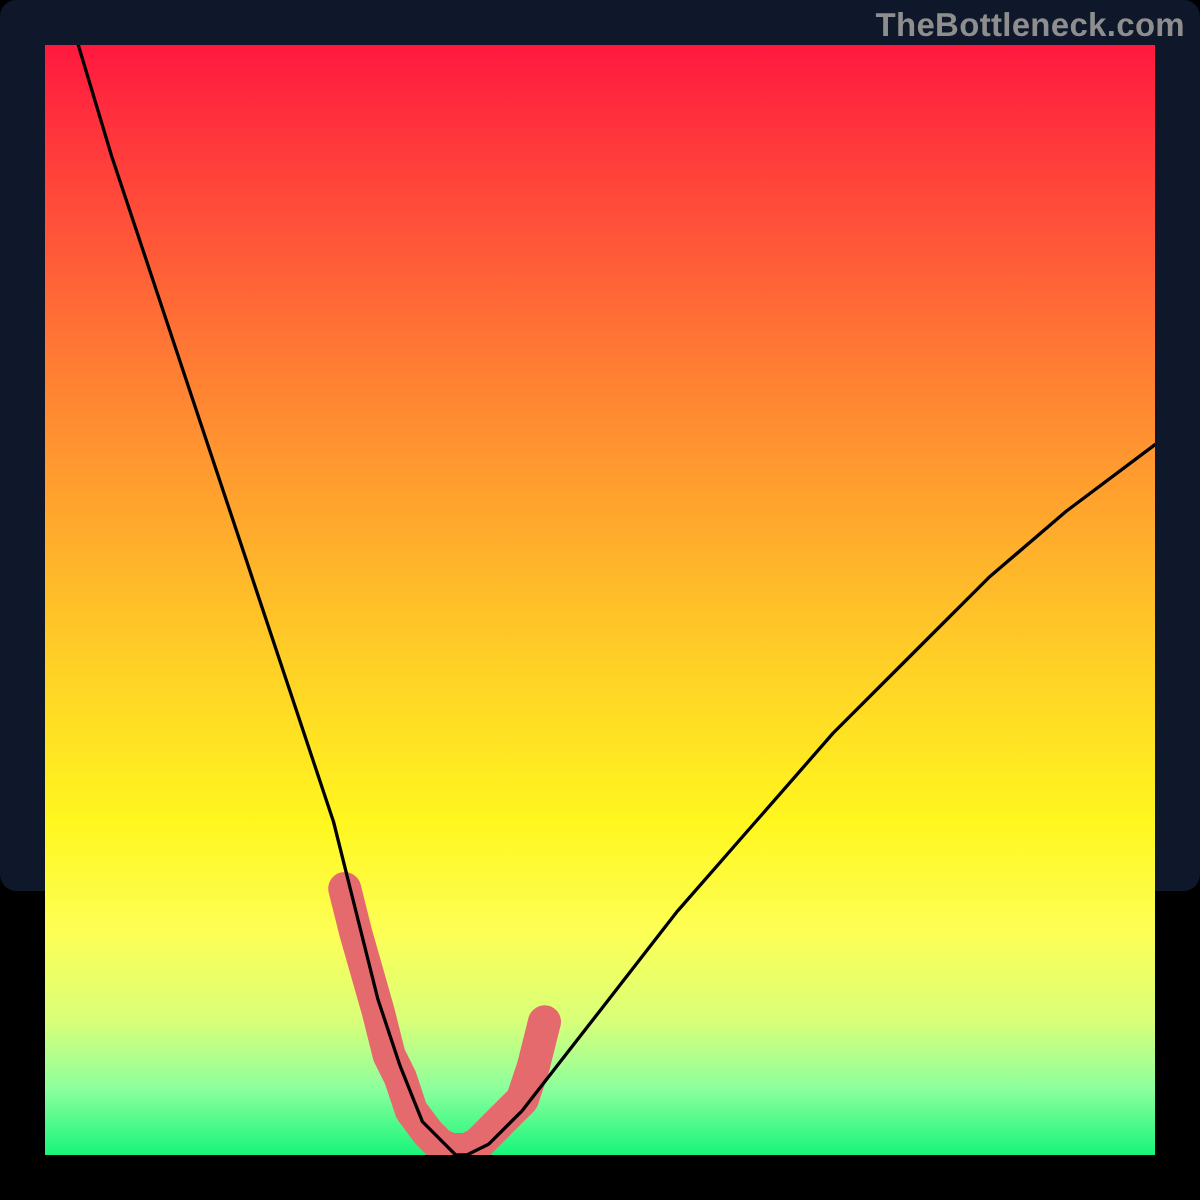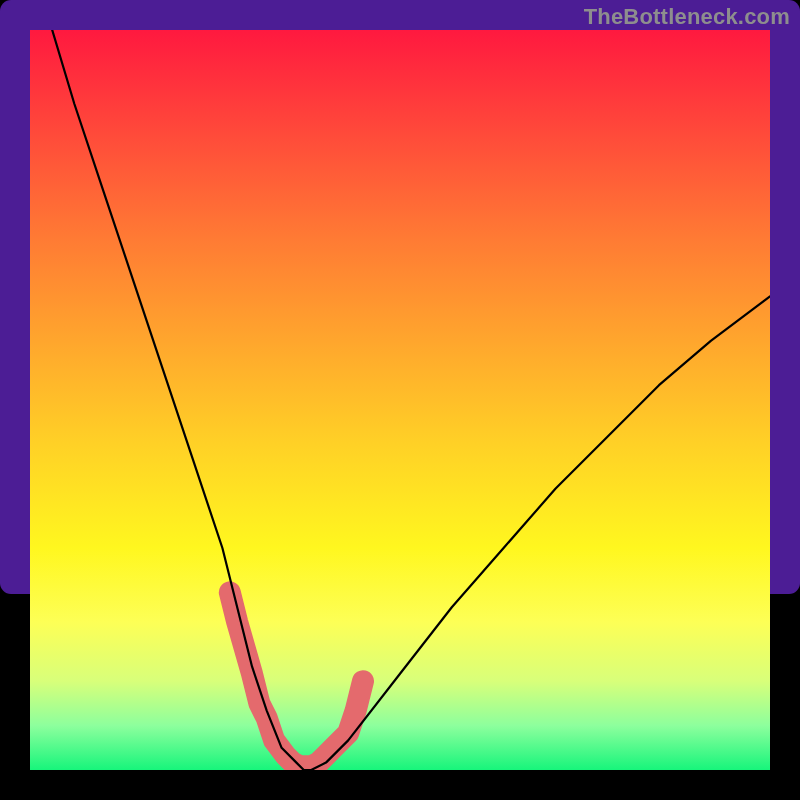--- a/index.html
+++ b/index.html
@@ -1,21 +1,21 @@
 <!DOCTYPE html>
 <html><head>
 <meta charset="utf-8">
 <style>
   * { margin: 0; padding: 0; box-sizing: border-box; }
   html, body { width: 800px; height: 800px; background: #000; overflow: hidden; }
   .stage {
     position: relative;
     width: 800px;
     height: 594px;
-    background: #4c1d95;
+    background: #0f172a;
     border-radius: 11px;
   }
   .plot-area {
     position: absolute;
     left: 30px;
     top: 30px;
     width: 740px;
     height: 740px;
     background: linear-gradient(to bottom,
       #ff193f 0%,

